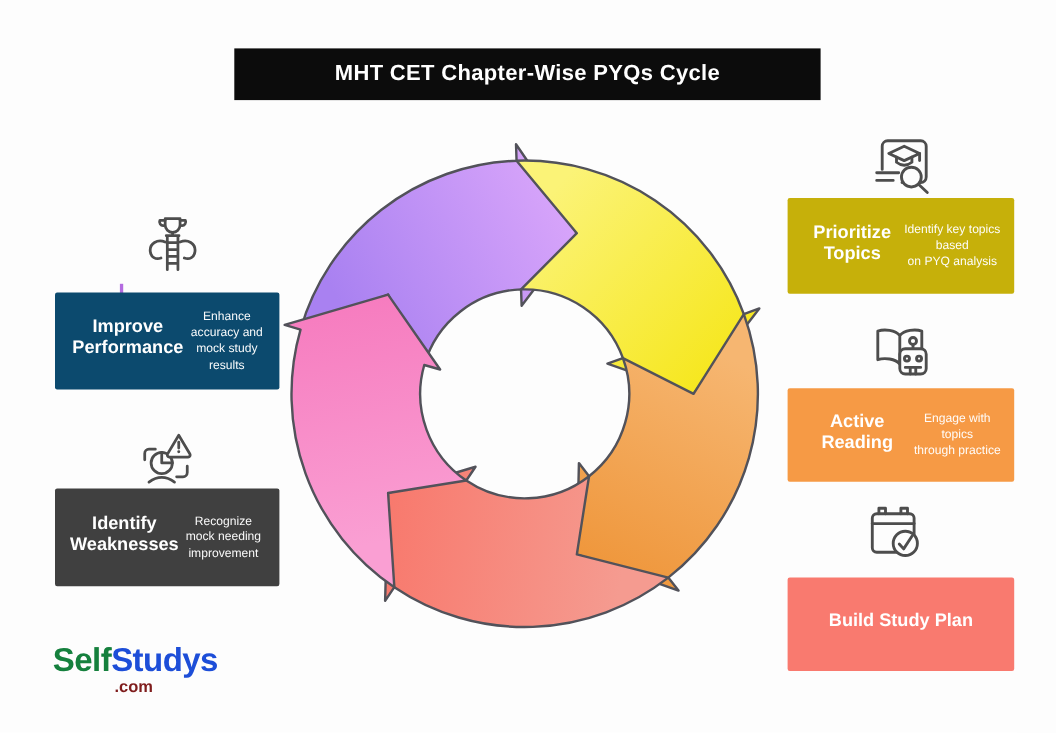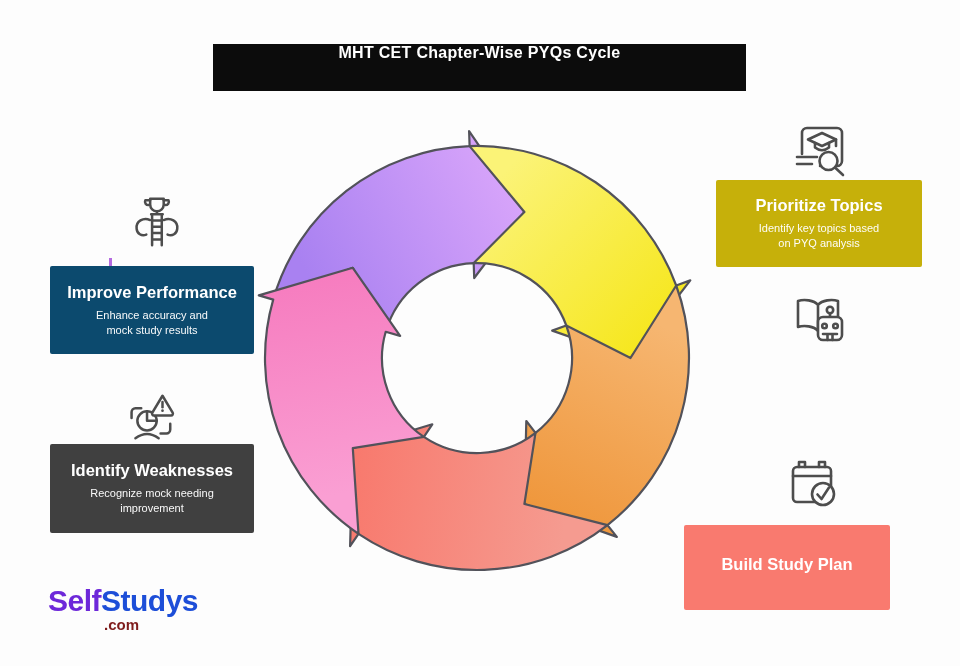--- a/index.html
+++ b/index.html
@@ -2,26 +2,26 @@
 <html><head>
 <meta charset="utf-8">
 <style>
   html,body{margin:0;padding:0;}
   #stage{
     position:relative;width:960px;height:666px;background:#fdfdfd;
     font-family:"Liberation Sans",sans-serif;overflow:hidden;
   }
   .title-bar{
     position:absolute;left:213px;top:44px;width:533px;height:47px;
-    display:flex;justify-content:center;
-    color:#fff;font-size:16px;font-weight:700;letter-spacing:.3px;
+    display:flex;align-items:center;justify-content:center;
+    color:#fff;font-size:20px;font-weight:700;letter-spacing:.3px;
   }
   .card{
     position:absolute;border-radius:2px;color:#fff;text-align:center;
-    display:flex;flex-direction:column;align-items:center;justify-content:center;
+    display:flex;flex-direction:row;align-items:center;justify-content:center;
     padding:6px 12px;box-sizing:border-box;
   }
   .card .c-title{font-size:16.5px;font-weight:700;margin-bottom:6px;}
   .card .c-desc{font-size:11px;line-height:1.32;opacity:.97;white-space:pre-line;}
   .licon{position:absolute;}
   .licon path,.licon rect,.licon circle{
     stroke:#4d4d4d;stroke-width:2.6;fill:none;stroke-linecap:round;stroke-linejoin:round;
   }
   .licon .wfill{fill:#fdfdfd;}
   .licon .dot{fill:#4d4d4d;stroke:none;}
@@ -131,25 +131,30 @@
     <div class="c-desc">Recognize mock needing
 improvement</div>
   </div>
 
   <div class="card" style="left: 716px; top: 180px; width: 206px; height: 87px; background: rgb(198, 176, 10);">
     <div class="c-title">Prioritize Topics</div>
     <div class="c-desc">Identify key topics based
 on PYQ analysis</div>
   </div>
 
+  <div class="card" style="left: 716px; top: 353px; width: 206px; height: 85px; background: rgb(246, 154, 69);">
+    <div class="c-title">Active Reading</div>
+    <div class="c-desc">Engage with topics
+through practice</div>
+  </div>
 
-  <div class="card" style="left: 684px; top: 525px; width: 206px; height: 85px; background: rgb(249, 122, 111);">
+  <div class="card" style="left: 716px; top: 525px; width: 206px; height: 85px; background: rgb(249, 122, 111);">
     <div class="c-title">Build Study Plan</div>
   </div>
 
   <div class="logo">
     <span class="wordmark">
-      <span style="color: #6d28d9;">Self</span><span style="color: #1d4ed8;">Studys</span>
+      <span style="color: #15803d;">Self</span><span style="color: #1d4ed8;">Studys</span>
     </span>
     <span class="tld">.com</span>
   </div>
 
 </div>
 
 </body></html>

